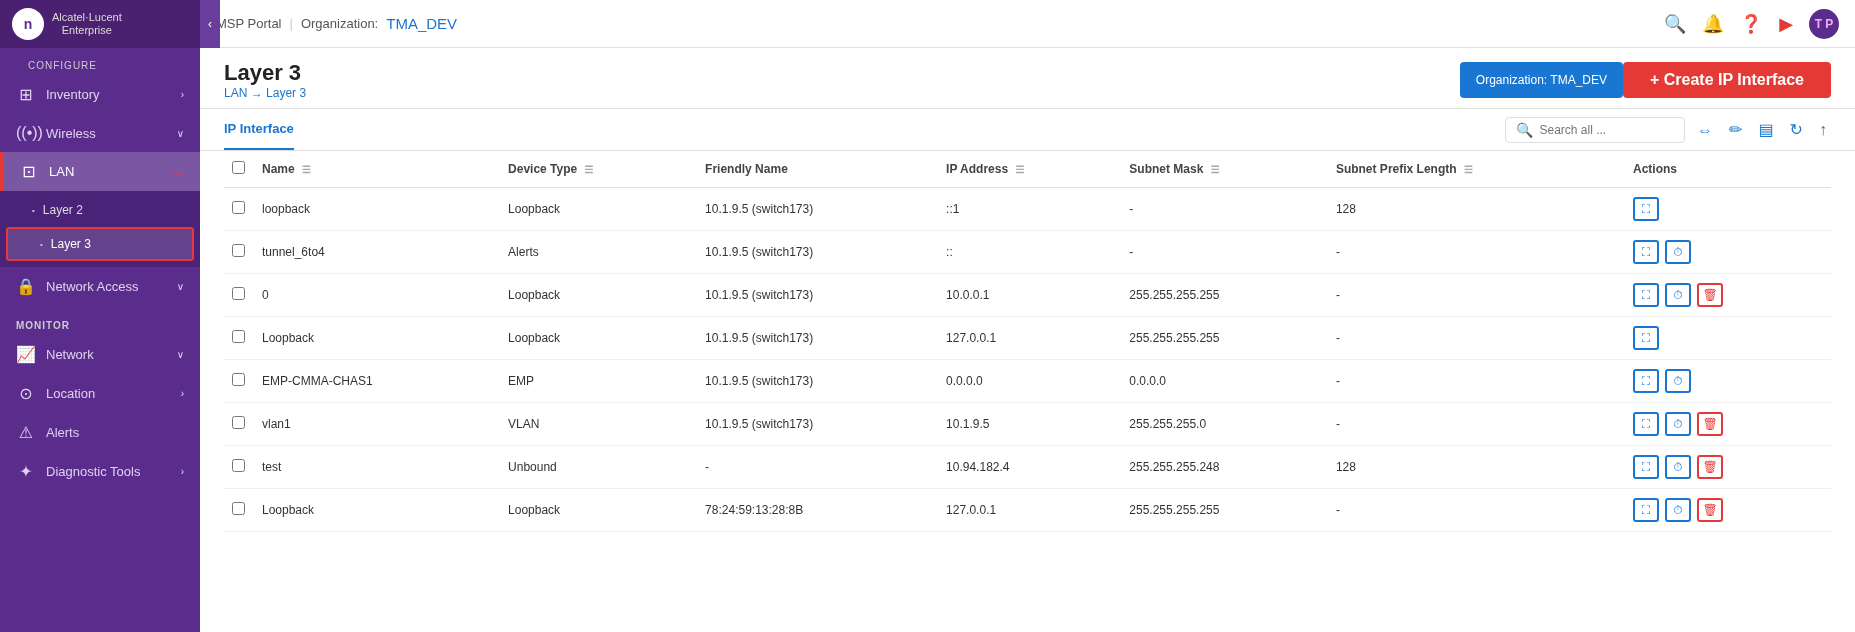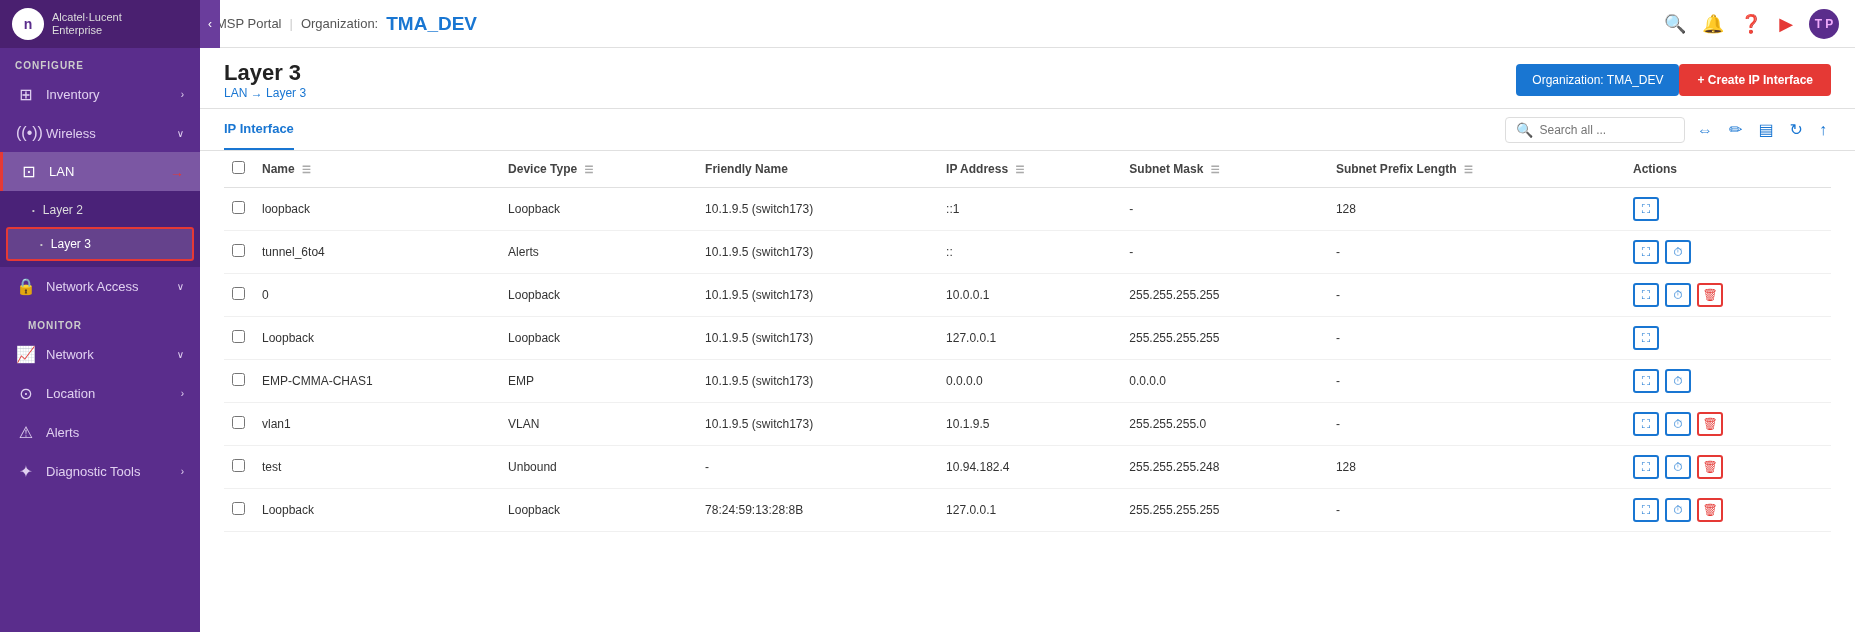--- a/index.html
+++ b/index.html
@@ -24,40 +24,40 @@
       height: 48px;
       gap: 8px;
     }
     .logo-icon {
       width: 32px; height: 32px;
       background: white;
       border-radius: 50%;
       display: flex; align-items: center; justify-content: center;
       font-size: 14px; font-weight: bold; color: #5a2d8c;
     }
-    .logo-text { font-size: 11px; color: #ddd; line-height: 1.2; }
+    .logo-text { font-size: 11px; color: #ddd; line-height: 1.2; text-align: center; }
     .sidebar-collapse-btn {
       background: #6a3d9c;
       border: none;
       color: white;
       width: 20px;
       height: 48px;
       position: absolute;
       left: 200px;
       top: 0;
       cursor: pointer;
       font-size: 12px;
       z-index: 10;
     }
     .sidebar-section-label {
       font-size: 10px;
       color: #ccc;
-      padding: 12px 15px 4px;
+      padding: 12px 28px 4px;
       letter-spacing: 1px;
-      font-weight: 700;
+      font-weight: 400;
     }
     .sidebar-item {
       display: flex;
       align-items: center;
       padding: 10px 16px;
       cursor: pointer;
       color: #e0d0f0;
       font-size: 13px;
       gap: 10px;
       position: relative;
@@ -111,21 +111,21 @@
       background: white;
       height: 48px;
       display: flex;
       align-items: center;
       padding: 0 16px;
       border-bottom: 1px solid #e0e0e0;
       gap: 8px;
     }
     .topbar-portal { font-size: 13px; color: #555; font-weight: 500; }
     .topbar-org-label { font-size: 13px; color: #555; }
-    .topbar-org-value { font-size: 19px; color: #1976d2; font-weight: 700; }
+    .topbar-org-value { font-size: 15px; color: #1976d2; font-weight: 400; }
     .topbar-spacer { flex: 1; }
     .topbar-icons { display: flex; gap: 16px; align-items: center; }
     .topbar-icon { font-size: 18px; color: #666; cursor: pointer; }
     .topbar-avatar {
       width: 30px; height: 30px;
       background: #5a2d8c;
       border-radius: 50%;
       display: flex; align-items: center; justify-content: center;
       color: #f0abfc; font-size: 12px; font-weight: 600;
       cursor: pointer;
@@ -153,23 +153,23 @@
       border: none;
       padding: 7px 16px;
       border-radius: 4px;
       font-size: 12px;
       cursor: pointer;
     }
     .btn-create {
       background: #e53935;
       color: white;
       border: 2px solid #e53935;
-      padding: 7px 16px;
+      padding: 7px 25px;
       border-radius: 4px;
-      font-size: 12px;
+      font-size: 16px;
       cursor: pointer;
       font-weight: 600;
     }
 
     
     .table-area {
       flex: 1;
       background: white;
       overflow: hidden;
       display: flex;
@@ -271,21 +271,21 @@
     .row-btn.danger {
       border-color: #e53935;
       color: #e53935;
     }
 
     .separator { color: #ccc; }
 
     .monitor-label {
       font-size: 10px;
       color: #ccc;
-      padding: 14px 28px 4px;
+      padding: 14px 16px 4px;
       letter-spacing: 1px;
       font-weight: 600;
     }
   </style>
 </head>
 <body>
 
 <div class="sidebar">
   <div class="sidebar-logo">
     <div class="logo-icon">n</div>

